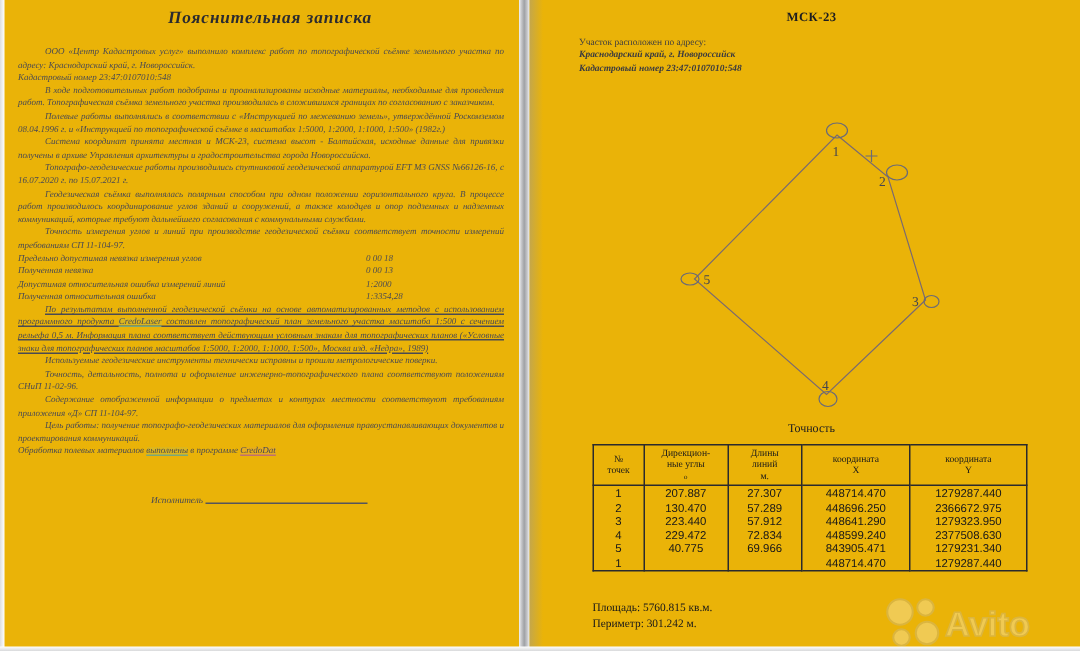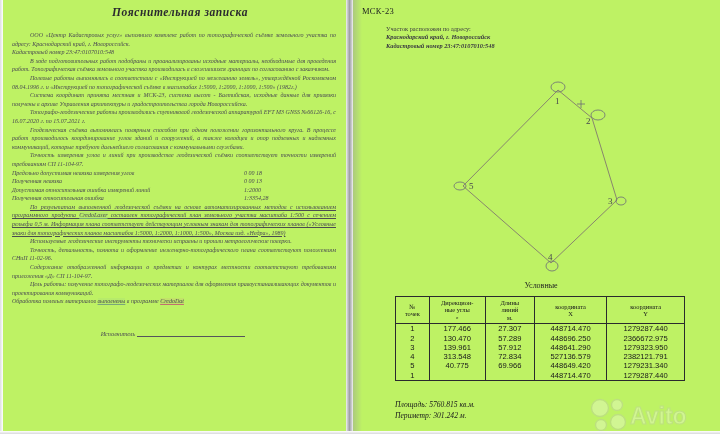--- a/index.html
+++ b/index.html
@@ -5,21 +5,21 @@
   html,body{margin:0;padding:0;}
   body{
     width:720px;height:434px;
     background:#e9e9ea;
     font-family:"Liberation Serif",serif;
     overflow:hidden;
     position:relative;
   }
   #page{
     position:absolute;inset:0;
-    background:#bef264;
+    background:#eab308;
   }
   
   .fold{
     position:absolute;top:0;bottom:0;
     width:7px;left:346px;
     background:linear-gradient(to right,#f2f2f3 0%,#c8c9cc 22%,#9fa1a5 50%,#c6c7ca 78%,#f3f3f4 100%);
   }
   .fold-shadow{
     position:absolute;top:0;bottom:0;left:353px;width:9px;
     background:linear-gradient(to right,rgba(150,152,156,.45),rgba(255,255,255,0));
@@ -75,21 +75,21 @@
   }
   .sig .line{
     display:inline-block;width:108px;border-bottom:1px solid #55555c;
     vertical-align:-1px;margin-left:2px;
   }
   
   .right{
     position:absolute;left:362px;top:0;width:358px;height:434px;
   }
   .msk{
-    font-weight:normal;font-size:8.5px;
+    text-align:center;font-weight:bold;font-size:8.5px;
     color:#1d1d20;margin-top:6px;letter-spacing:.3px;
     font-family:"Liberation Serif",serif;
   }
   .addr{
     margin:9px 0 0 24px;font-size:6.3px;line-height:8.4px;color:#3a3a40;
   }
   .addr .l1{font-style:normal;}
   .addr .l2,.addr .l3{font-style:italic;font-weight:bold;}
   .plot{
     position:absolute;left:0;top:62px;width:358px;height:215px;
@@ -122,21 +122,20 @@
   td.c-len{width:48px;text-align:right;padding-right:7px;}
   td.c-x{width:74px;text-align:center;}
   td.c-y{width:80px;text-align:center;}
   .tblbody td{padding-top:4px;padding-bottom:4px;vertical-align:top;}
   .stack{display:block;}
   .deg{font-size:4.6px;vertical-align:2px;}
   .summary{
     position:absolute;left:33px;top:400px;
     font-size:7.6px;line-height:10.5px;color:#17171a;
     font-family:"Liberation Serif",serif;
-    font-style:italic;
   }
   
   .avito{
     position:absolute;left:588px;top:396px;width:132px;height:38px;
     opacity:.30;pointer-events:none;
   }
   .bottom-edge{
     position:absolute;left:0;right:0;bottom:0;height:3px;
     background:linear-gradient(to bottom,#ffffff,#d8d9db);
   }
@@ -223,21 +222,21 @@
         </g>
 
         <text x="193" y="42" font-family="Liberation Serif, serif" font-size="9" fill="#45454f">1</text>
         <text x="224" y="62" font-family="Liberation Serif, serif" font-size="9" fill="#45454f">2</text>
         <text x="246" y="142" font-family="Liberation Serif, serif" font-size="9" fill="#45454f">3</text>
         <text x="186" y="198" font-family="Liberation Serif, serif" font-size="9" fill="#45454f">4</text>
         <text x="107" y="127" font-family="Liberation Serif, serif" font-size="9" fill="#45454f">5</text>
       </svg>
     </div>
 
-    <div class="geo-title">Условные</div>
+    <div class="geo-title">Точность</div>
 
     <div class="tbl-wrap">
       <table class="geo">
         <thead>
           <tr>
             <th>
               <span class="stack">№</span>
               <span class="stack">точек</span>
             </th>
             <th>
@@ -264,48 +263,48 @@
           <tr>
             <td class="c-no">
               <span class="stack">1</span>
               <span class="stack">2</span>
               <span class="stack">3</span>
               <span class="stack">4</span>
               <span class="stack">5</span>
               <span class="stack">1</span>
             </td>
             <td class="c-ang">
-              <span class="stack">177.466</span>
+              <span class="stack">207.887</span>
               <span class="stack">130.470</span>
-              <span class="stack">139.961</span>
-              <span class="stack">313.548</span>
+              <span class="stack">223.440</span>
+              <span class="stack">229.472</span>
               <span class="stack">40.775</span>
               <span class="stack">&nbsp;</span>
             </td>
             <td class="c-len">
               <span class="stack">27.307</span>
               <span class="stack">57.289</span>
               <span class="stack">57.912</span>
               <span class="stack">72.834</span>
               <span class="stack">69.966</span>
               <span class="stack">&nbsp;</span>
             </td>
             <td class="c-x">
               <span class="stack">448714.470</span>
               <span class="stack">448696.250</span>
               <span class="stack">448641.290</span>
-              <span class="stack">527136.579</span>
-              <span class="stack">448649.420</span>
+              <span class="stack">448599.240</span>
+              <span class="stack">843905.471</span>
               <span class="stack">448714.470</span>
             </td>
             <td class="c-y">
               <span class="stack">1279287.440</span>
               <span class="stack">2366672.975</span>
               <span class="stack">1279323.950</span>
-              <span class="stack">2382121.791</span>
+              <span class="stack">2377508.630</span>
               <span class="stack">1279231.340</span>
               <span class="stack">1279287.440</span>
             </td>
           </tr>
         </tbody>
       </table>
     </div>
 
     <div class="summary">
       <div>Площадь: 5760.815 кв.м.</div>

